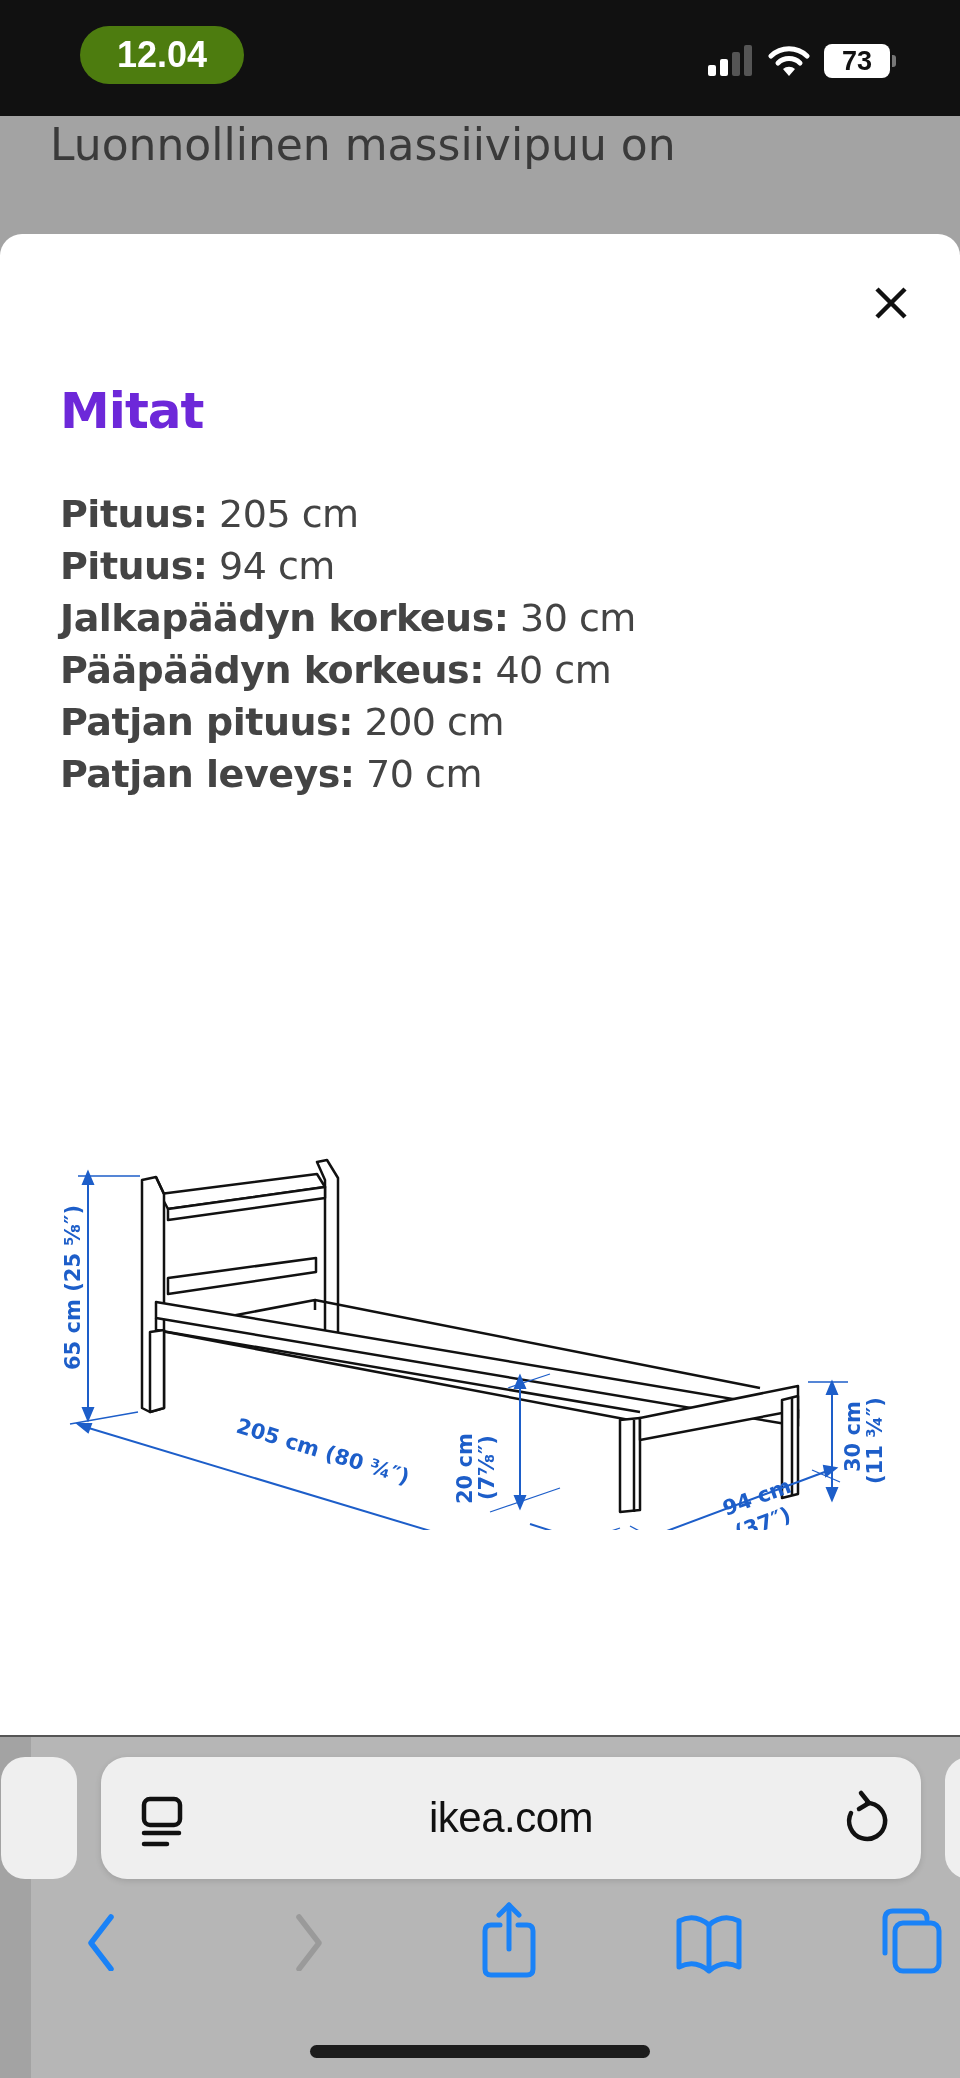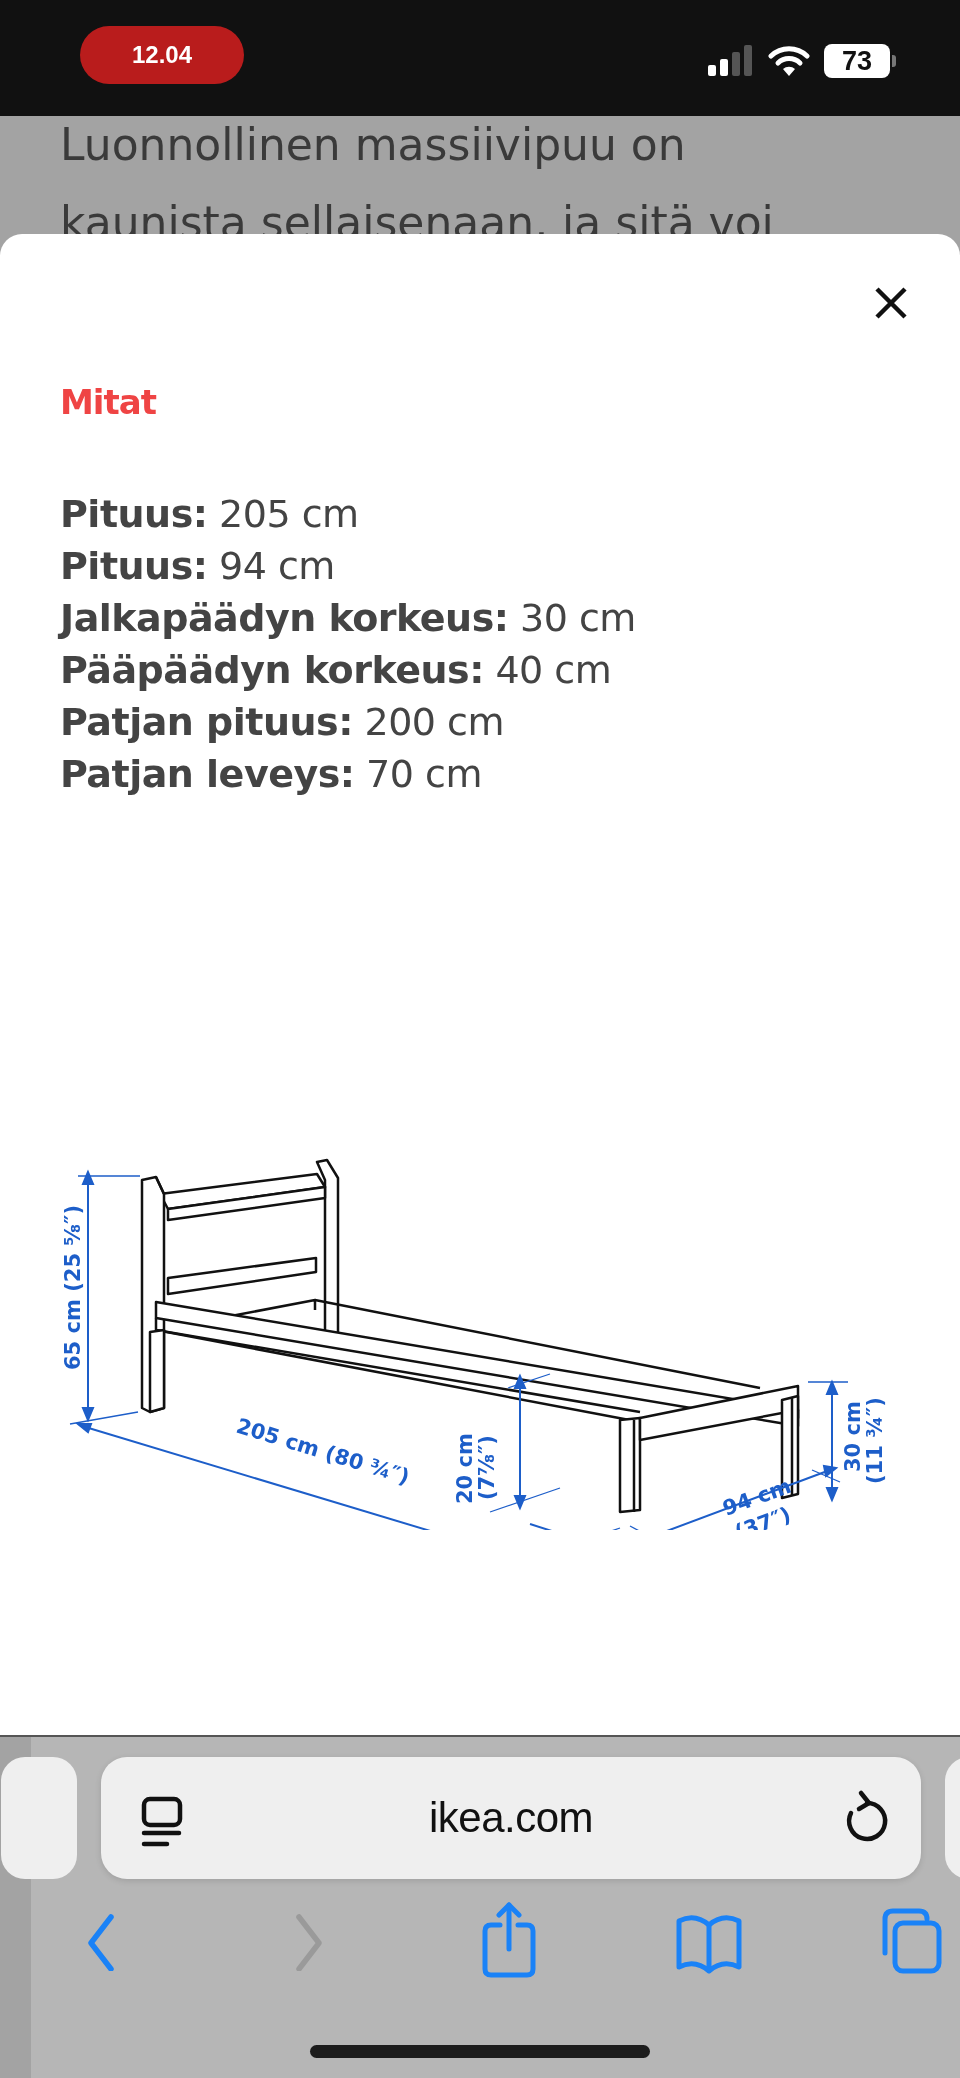--- a/index.html
+++ b/index.html
@@ -1,29 +1,29 @@
 <!DOCTYPE html>
 <html><head>
 <meta charset="utf-8">
 <style>
   * { box-sizing: border-box; margin: 0; padding: 0; }
   html, body { width: 960px; height: 2078px; overflow: hidden; background: #a3a3a3; font-family: "Liberation Sans", sans-serif; }
   .status-bar { position: absolute; left: 0; top: 0; width: 960px; height: 116px; background: #111111; }
-  .time-pill { position: absolute; left: 80px; top: 26px; width: 164px; height: 58px; border-radius: 29px; background: #b91c1c; color: #fff; font-size: 24px; font-weight: bold; display: flex; align-items: center; justify-content: center; font-family: "Liberation Sans", sans-serif; }
+  .time-pill { position: absolute; left: 80px; top: 26px; width: 164px; height: 58px; border-radius: 29px; background: #4d7c0f; color: #fff; font-size: 36px; font-weight: bold; display: flex; align-items: center; justify-content: center; font-family: "Liberation Sans", sans-serif; }
   .status-icons { position: absolute; right: 64px; top: 44px; display: flex; align-items: center; gap: 14px; }
   .battery { display: flex; align-items: center; }
   .battery-body { width: 66px; height: 34px; background: #fff; border-radius: 8px; color: #111; font-weight: bold; font-size: 27px; display: flex; align-items: center; justify-content: center; }
   .battery-tip { width: 4px; height: 12px; background: #777; border-radius: 0 3px 3px 0; margin-left: 2px; }
 
   .bg-page { position: absolute; left: 0; top: 116px; width: 960px; height: 200px; background: #a3a3a3; overflow: hidden; }
-  .bg-text { position: absolute; left: 50px; font-family: "DejaVu Sans", sans-serif; font-size: 44px; color: #3a3a3a; line-height: 78px; white-space: nowrap; margin-left: 10px; }
+  .bg-text { position: absolute; left: 50px; font-family: "DejaVu Sans", sans-serif; font-size: 44px; color: #3a3a3a; line-height: 78px; white-space: nowrap; }
 
   .modal { position: absolute; left: 0; top: 234px; width: 960px; height: 1502px; background: #fff; border-radius: 22px 22px 0 0; }
   .close-btn { position: absolute; right: 46px; top: 46px; width: 46px; height: 46px; cursor: pointer; }
-  .modal-title { position: absolute; left: 60px; top: 148px; font-family: "DejaVu Sans", sans-serif; font-weight: bold; font-size: 34px; color: #ef4444; letter-spacing: -1px; }
+  .modal-title { position: absolute; left: 60px; top: 148px; font-family: "DejaVu Sans", sans-serif; font-weight: bold; font-size: 50px; color: #6d28d9; letter-spacing: -1px; }
   .specs { position: absolute; left: 60px; top: 254px; }
   .spec-row { font-family: "DejaVu Sans", sans-serif; font-size: 38px; color: #444; line-height: 52px; white-space: nowrap; letter-spacing: -0.5px; }
   .spec-label { font-weight: bold; }
   .drawing { position: absolute; left: 60px; top: 916px; width: 840px; height: 380px; }
   .dim-label { font-family: "DejaVu Sans", sans-serif; font-weight: bold; fill: #1d5ec9; font-size: 21px; }
 
   .modal-divider { position: absolute; left: 0; top: 1735px; width: 960px; height: 2px; background: #555; }
   .browser-bar { position: absolute; left: 0; top: 1737px; width: 960px; height: 341px; background: #b6b6b6; margin-left: 31px; }
   .side-tab-left { position: absolute; left: -30px; top: 20px; width: 76px; height: 122px; background: #efefef; border-radius: 24px; }
   .side-tab-right { position: absolute; right: -30px; top: 20px; width: 76px; height: 122px; background: #efefef; border-radius: 24px; }
@@ -54,21 +54,20 @@
     </svg>
     <div class="battery">
       <div class="battery-body">73</div>
       <div class="battery-tip"></div>
     </div>
   </div>
 </div>
 
 <div class="bg-page">
   <div class="bg-text" style="top:-10px;">Luonnollinen massiivipuu on</div>
-  <div class="bg-text" style="top:68px;">kaunista sellaisenaan, ja sitä voi</div>
 </div>
 
 <div class="modal">
   <div class="close-btn">
     <svg width="46" height="46" viewBox="0 0 46 46">
       <path d="M9 9 L37 37 M37 9 L9 37" stroke="#111" stroke-width="4.5" stroke-linecap="butt"></path>
     </svg>
   </div>
   <h1 class="modal-title">Mitat</h1>
 

